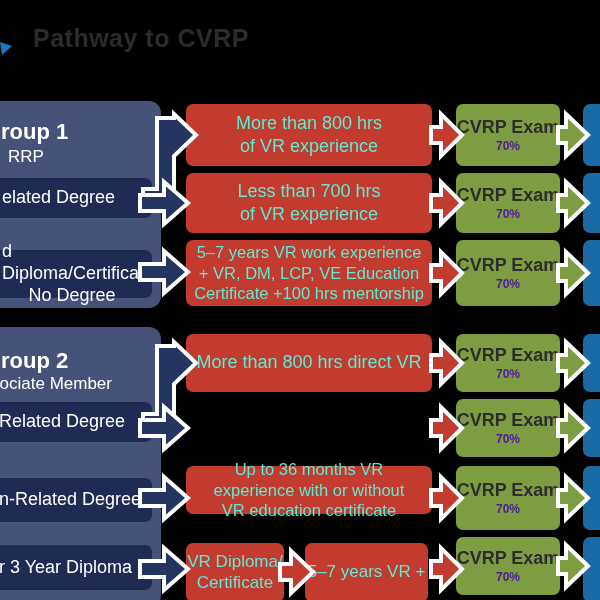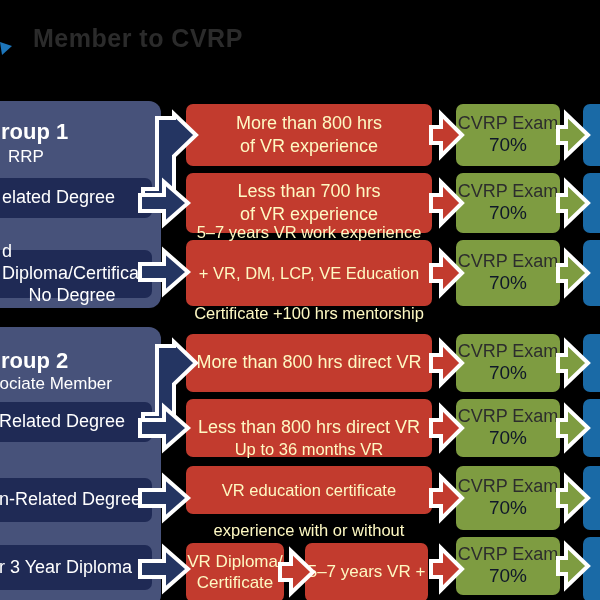--- a/index.html
+++ b/index.html
@@ -12,43 +12,43 @@
        justify-content:center;align-items:center;}
   .outer{background:#47527a;border-radius:12px;}
   .member{background:#1f2a55;border-radius:7px;color:#fff;font-size:18px;line-height:1.22;}
   .member .line{width:100%;box-sizing:border-box;text-align:left;}
   .member .pad10{padding-left:10px;}
   .member .pad7{padding-left:7px;}
   .member .center{text-align:center;}
   .gname{position:absolute;left:-60px;width:200px;text-align:center;color:#fff;
          font-size:22px;font-weight:bold;}
   .gsub{position:absolute;left:-60px;width:200px;text-align:center;color:#fff;font-size:17px;}
-  .red{background:#c23b2e;border-radius:7px;color:#fef9c3;text-align:center;
+  .red{background:#c23b2e;border-radius:7px;color:#5eead4;text-align:center;
        font-size:18px;line-height:1.3;}
-  .red.small{font-size:16.5px;line-height:1.26;gap:20px;}
+  .red.small{font-size:16.5px;line-height:1.26;}
   .red.tiny{font-size:17px;line-height:1.22;}
   .green{background:#7e9c41;border-radius:7px;text-align:center;}
-  .exam-label{font-size:18px;font-weight:normal;color:#2d2d2d;line-height:1.2;text-align:right;}
-  .exam-pass{font-size:19px;font-weight:normal;color:#0f172a;line-height:1.2;}
+  .exam-label{font-size:18px;font-weight:bold;color:#2d2d2d;line-height:1.2;text-align:right;}
+  .exam-pass{font-size:12px;font-weight:bold;color:#4c1d95;line-height:1.2;}
   .blue{background:#1a6aa6;border-radius:7px;}
   .arrows{position:absolute;left:0;top:0;pointer-events:none;}
   .arrows polygon{stroke:#fff;stroke-width:4;}
   .navy{fill:#243562;}
   .ared{fill:#c23b2e;}
   .agreen{fill:#7e9c41;}
 </style>
 </head>
 <body>
 
 <div class="stage">
 
   <svg class="logo" width="14" height="18" viewBox="0 0 14 18">
     <polygon points="0,4 12,8 2,17" fill="#1d76bb"></polygon>
   </svg>
-  <div class="title">Member to CVRP</div>
+  <div class="title">Pathway to CVRP</div>
 
   <div class="box outer" style="left:-14px;top:101px;width:175px;height:207px;">
     <div class="gname" style="top:18px;">Group 1</div>
     <div class="gsub" style="top:46px;">RRP</div>
   </div>
   <div class="box member" style="left:-8px;top:178px;width:160px;height:40px;">
     <div class="line pad10">elated Degree</div>
   </div>
   <div class="box member" style="left:-8px;top:250px;width:160px;height:48px;">
     <div class="line pad10">d Diploma/Certificate</div>
@@ -96,27 +96,24 @@
   <div class="box member" style="left:-8px;top:478px;width:160px;height:44px;">
     <div class="line pad7">n-Related Degree</div>
   </div>
   <div class="box member" style="left:-8px;top:545px;width:160px;height:45px;">
     <div class="line pad7">r 3 Year Diploma</div>
   </div>
 
   <div class="box red" style="left:186px;top:334px;width:246px;height:58px;">
     <div>More than 800 hrs direct VR</div>
   </div>
-  <div class="box red" style="left:186px;top:399px;width:246px;height:58px;">
-    <div>Less than 800 hrs direct VR</div>
-  </div>
   <div class="box red small" style="left:186px;top:466px;width:246px;height:48px;">
     <div>Up to 36 months VR</div>
+    <div>experience with or without</div>
     <div>VR education certificate</div>
-    <div>experience with or without</div>
   </div>
   <div class="box red tiny" style="left:186px;top:543px;width:98px;height:59px;">
     <div>VR Diploma/</div>
     <div>Certificate</div>
   </div>
   <div class="box red tiny" style="left:305px;top:543px;width:123px;height:59px;">
     <div>5–7 years VR +</div>
   </div>
 
   <div class="box green" style="left:456px;top:334px;width:104px;height:58px;">

